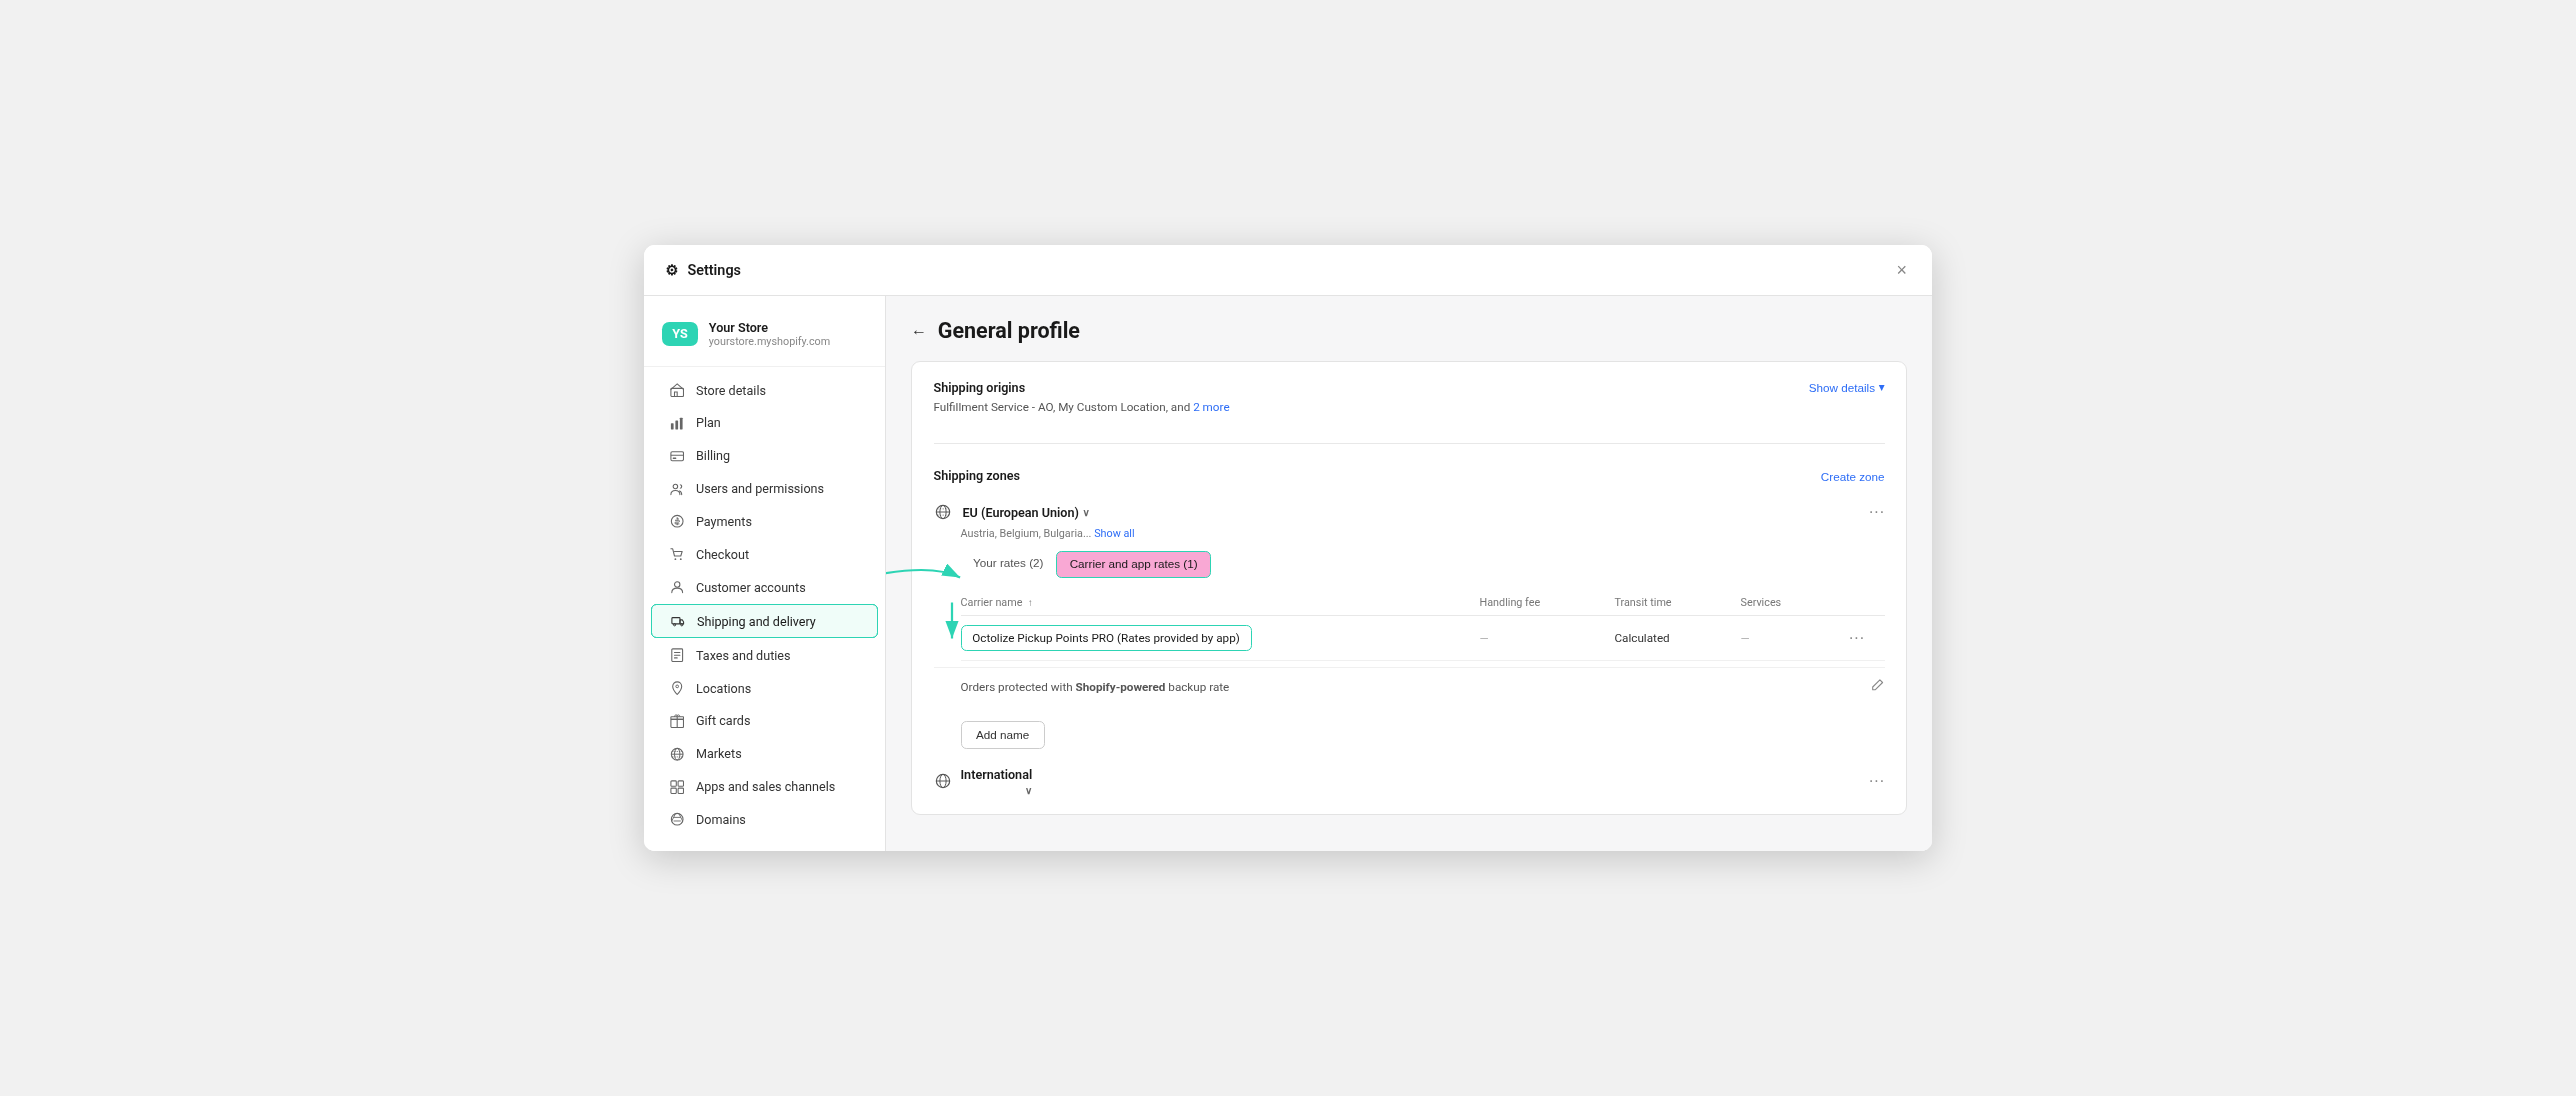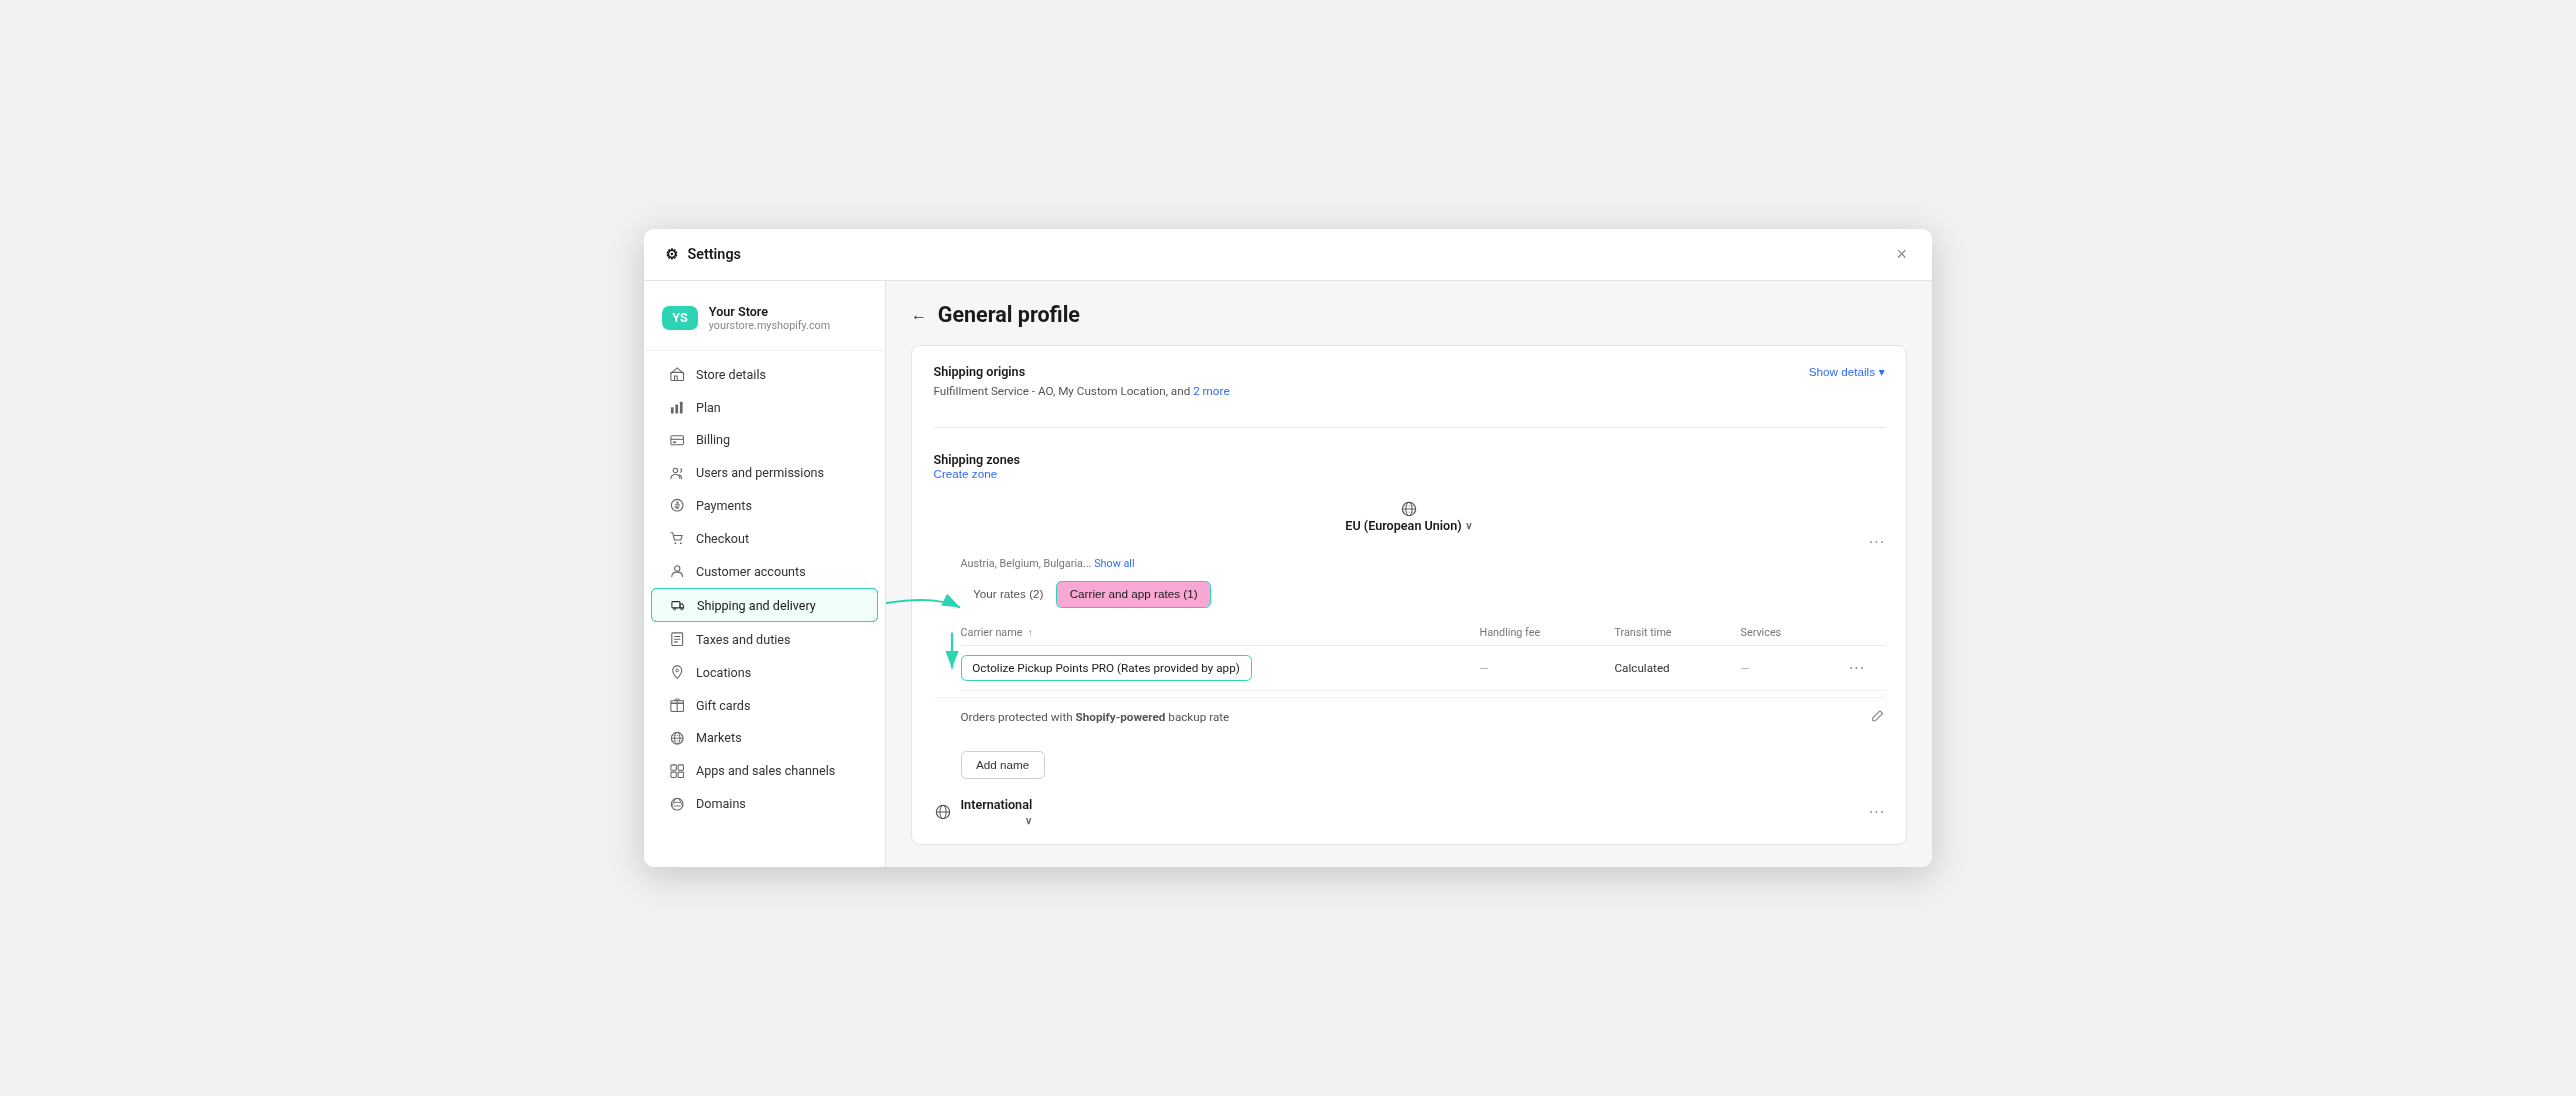--- a/index.html
+++ b/index.html
@@ -179,39 +179,37 @@
       margin-bottom: 24px;
       padding-bottom: 29px;
       border-bottom: 0.9px solid #e8e8e8;
     }
     .shipping-origins-text a {
       color: #2d6df6;
       text-decoration: none;
     }
     .zones-header {
       display: flex;
-      align-items: flex-start;
+      align-items: flex-end;
       justify-content: space-between;
       margin-bottom: 20px;
-      flex-direction: column;
     }
     .create-zone-btn {
       background: none;
       border: none;
       cursor: pointer;
       color: #2d6df6;
       font-size: 11.7px;
       font-weight: 500;
     }
     .zone-row {
       display: flex;
       align-items: center;
-      gap: 0;
+      gap: 11px;
       margin-bottom: 5.4px;
-      flex-direction: column;
     }
     .zone-globe {
       width: 18px;
       height: 18px;
       color: #555;
       display: flex;
       align-items: center;
       justify-content: center;
       flex-shrink: 0;
     }

